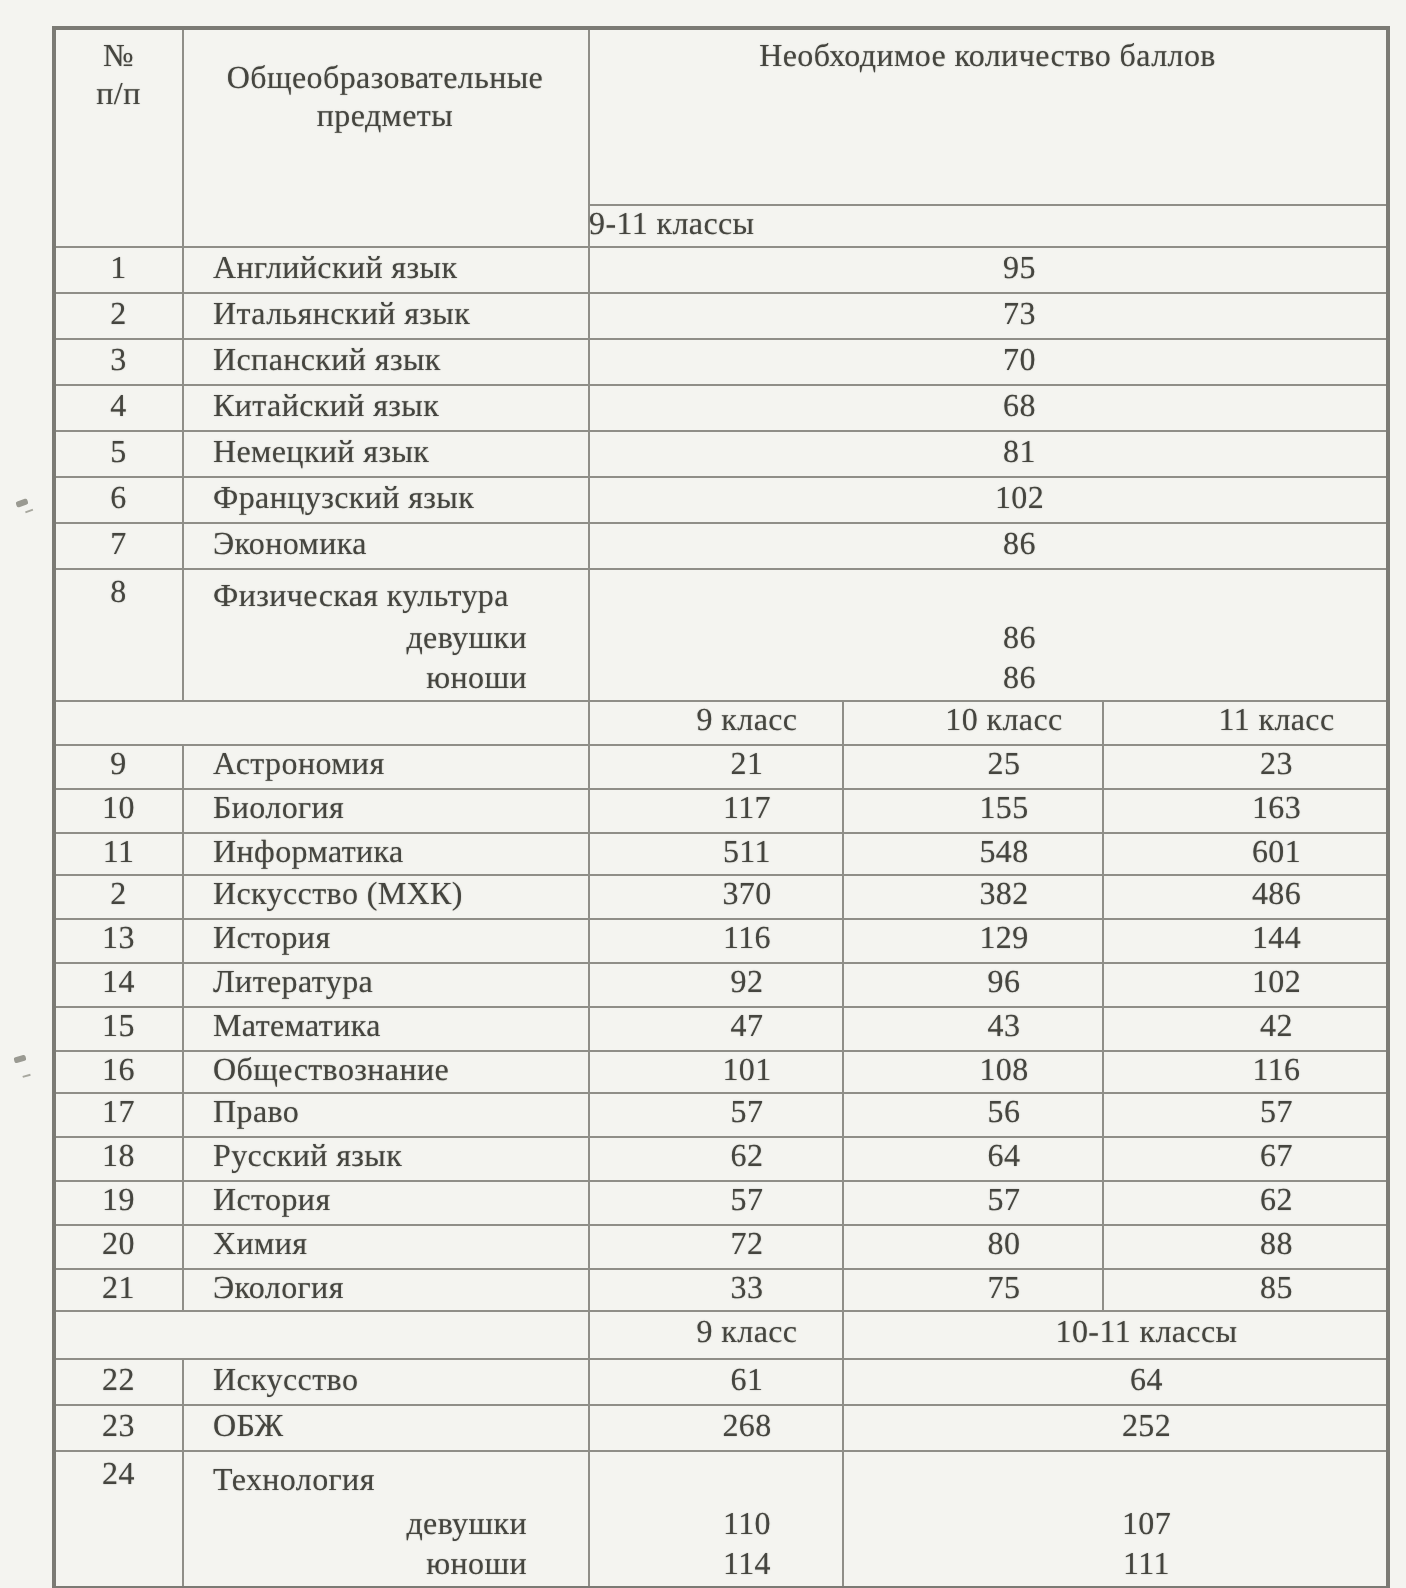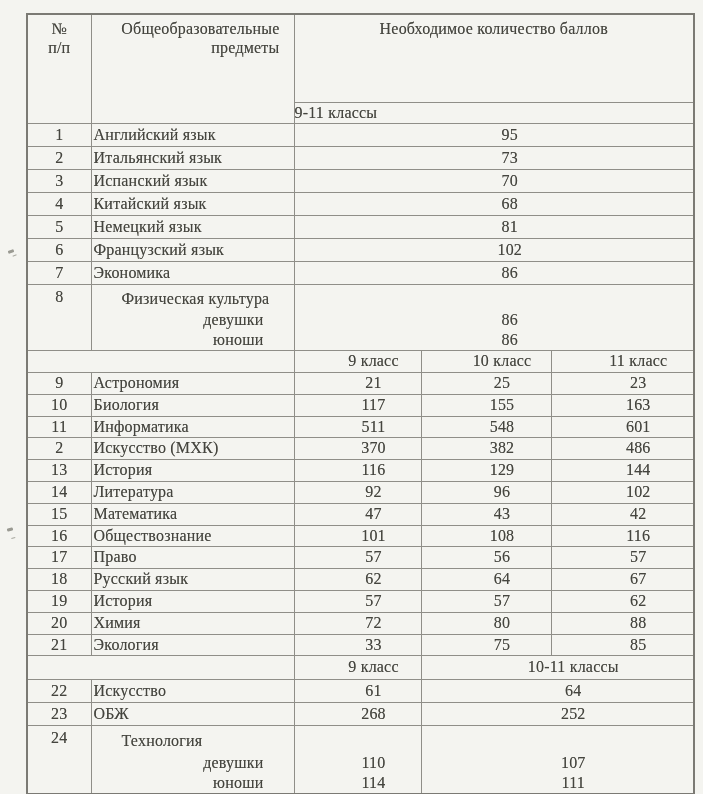--- a/index.html
+++ b/index.html
@@ -39,35 +39,35 @@
   .scores{border:2px solid var(--line-outer);}
   col.c-num{width:64px;}
   col.c-subj{width:203px;}
   col.c-v1{width:127px;}
   col.c-v2{width:130px;}
   col.c-v3{width:143px;}
 
   td.h-num,td.h-subj,td.h-points{vertical-align:top;text-align:center;padding-top:5px;}
   td.h-points{height:82px;}
   tr.h-sub td{height:20px;text-align:left;}
-  td.h-subj div{margin:0 14px;text-align:right;}
+  td.h-subj div{margin:11px 14px;}
 
   td.num{text-align:center;}
-  td.subj{padding-left:2px;}
+  td.subj{padding-left:15px;}
   td.val,td.center{text-align:center;padding-left:32px;}
   tr.s1 td{height:22px;}
   tr.mh td{height:21px;}
   tr.s2 td{height:20.8px;}
   tr.bh td{height:23px;}
   tr.s3 td{height:22px;}
 
   td.top{vertical-align:top;padding-top:3px;}
   tr.r8 td{height:62px;}
   tr.r24 td{height:58px;}
-  .l1{height:22px;display:flex;align-items:center;margin-left:28px;}
+  .l1{height:22px;display:flex;align-items:center;}
   .l2,.l3{height:20px;display:flex;align-items:center;}
   .r24 .l1{height:24px;font-family:Liberation Serif, serif;}
   td.subj .l1{justify-content:flex-start;}
   .right{justify-content:flex-end;padding-right:30px;font-family:Liberation Serif, serif;}
   td.val .l1,td.val .l2,td.val .l3{justify-content:center;}
 </style>
 </head>
 <body>
 
 <div class="artifact a1"></div>

